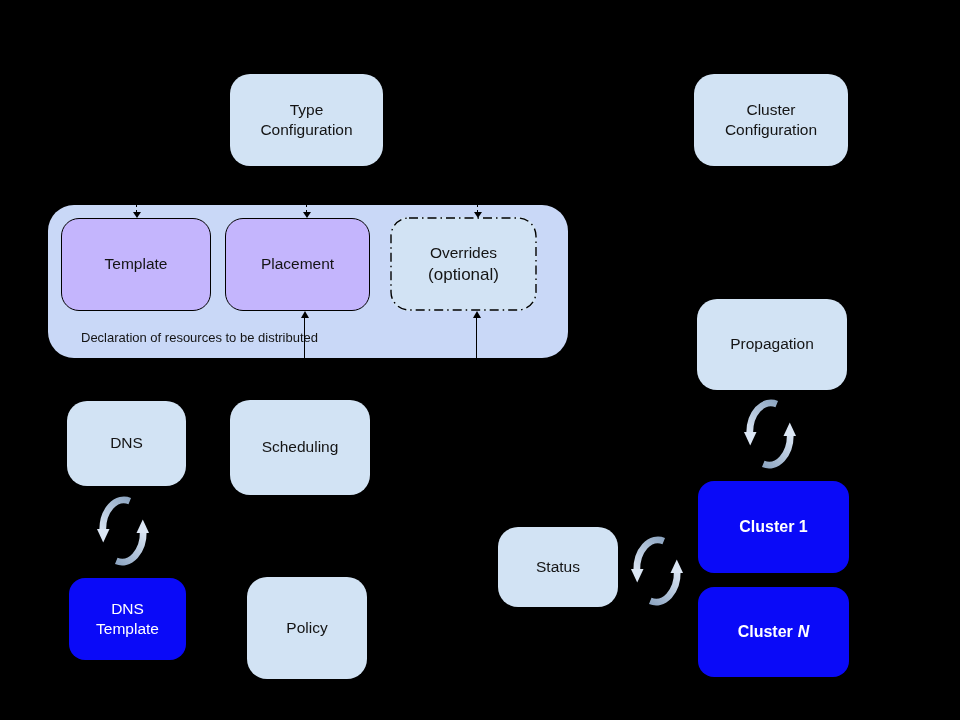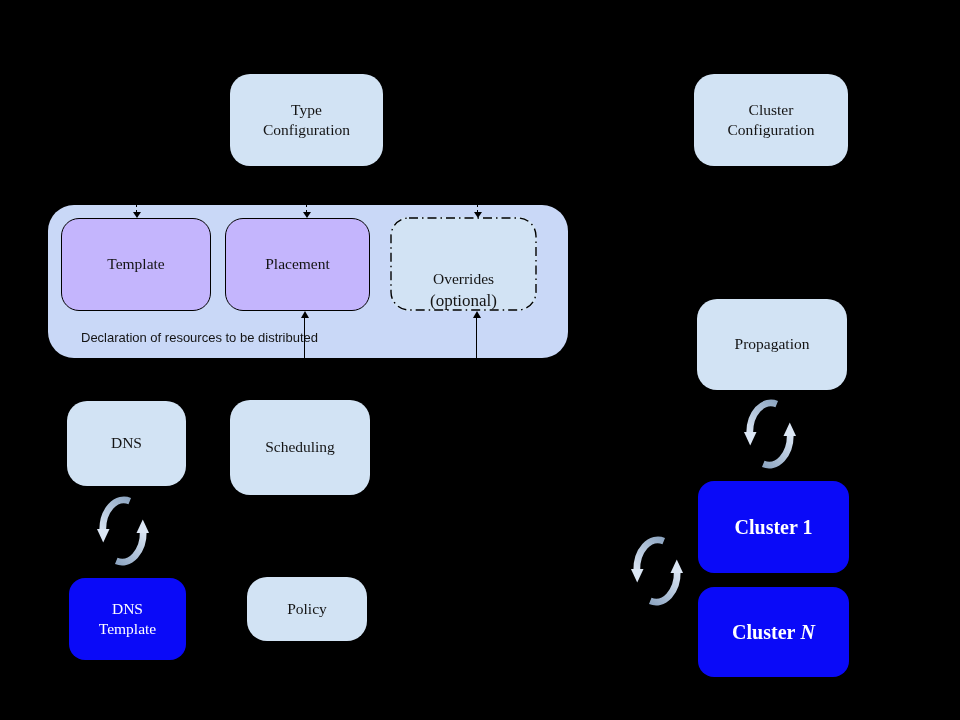--- a/index.html
+++ b/index.html
@@ -4,26 +4,25 @@
 <style>
   html,body{margin:0;padding:0;background:#000;}
   #stage{
     position:relative;width:960px;height:720px;background:#000;overflow:hidden;
     font-family:"Liberation Sans","DejaVu Sans",sans-serif;
   }
   .box{
     position:absolute;display:flex;flex-direction:column;align-items:center;justify-content:center;
     text-align:center;font-size:15.5px;color:#141414;line-height:1.32;border-radius:20px;
     box-sizing:border-box;
-    font-family:Liberation Serif, serif;
   }
   .light{background:#d2e3f4;}
   .inner{background:#c4b5fd;border:1.6px solid #000;border-radius:18px;}
   .blue{background:#0a0af8;color:#fff;}
-  .bold{font-weight:700;font-size:20px;text-align:center;}
+  .bold{font-weight:700;font-size:16px;text-align:center;}
   .container{
     position:absolute;left:48px;top:205px;width:520px;height:153px;
     background:#c9d8f7;border-radius:26px;
   }
   .caption{
     position:absolute;left:57px;top:330px;font-size:13px;color:#141414;white-space:nowrap;margin-left:24px;
   }
   .sub{font-size:17px;line-height:1.25;}
   .it{font-style:italic;margin-left:5px;}
   
@@ -71,21 +70,21 @@
   <div class="container"></div>
 
   <div class="box inner" style="left:61px;top:218px;width:150px;height:93px;">
     <span>Template</span>
   </div>
 
   <div class="box inner" style="left:225px;top:218px;width:145px;height:93px;text-align:center;">
     <span>Placement</span>
   </div>
 
-  <div class="box light" style="left:390px;top:217px;width:147px;height:94px;border-radius:18px;justify-content:flex-end;">
+  <div class="box light" style="left:390px;top:217px;width:147px;height:94px;border-radius:18px;">
     <svg class="ov-border" width="147" height="94">
       <rect x="1" y="1" width="145" height="92" rx="18" fill="none" stroke="#000" stroke-width="1.4" stroke-dasharray="9 4 1.5 4"></rect>
     </svg>
     <span>Overrides</span>
     <span class="sub">(optional)</span>
   </div>
 
   <div class="caption">Declaration of resources to be distributed</div>
 
   <div class="dash-line" style="left:136px;top:204px;"></div>
@@ -115,22 +114,25 @@
   <svg class="sync" viewBox="0 0 56 76" style="left:96px;top:494px;">
       <use href="#sync-shape"></use>
     </svg>
   <svg class="sync" viewBox="0 0 56 76" style="left:743px;top:397px;">
       <use href="#sync-shape"></use>
     </svg>
   <svg class="sync" viewBox="0 0 56 76" style="left:630px;top:534px;">
       <use href="#sync-shape"></use>
     </svg>
 
+  <div class="box light" style="left:498px;top:527px;width:120px;height:80px;">
+    <span>Status</span>
+  </div>
 
-  <div class="box light" style="left:247px;top:577px;width:120px;height:64px;">
+  <div class="box light" style="left:247px;top:577px;width:120px;height:102px;">
     <span>Policy</span>
   </div>
 
   <div class="box blue" style="left:69px;top:578px;width:117px;height:82px;border-radius:16px;">
     <span>DNS</span>
     <span>Template</span>
   </div>
 
   <div class="box blue bold" style="left:698px;top:481px;width:151px;height:92px;border-radius:16px;">
     <span>Cluster 1</span>

